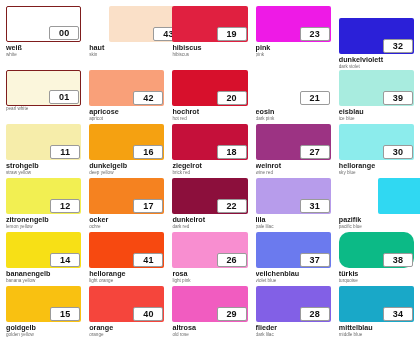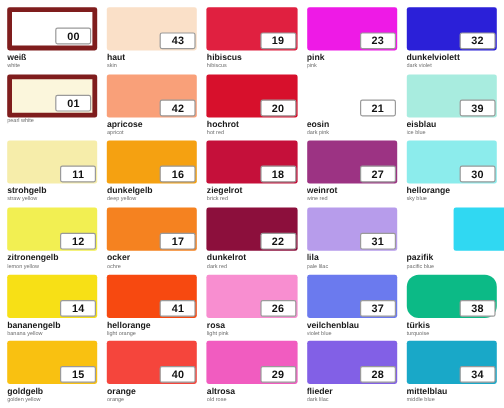--- a/index.html
+++ b/index.html
@@ -35,21 +35,21 @@
     padding: 0 2px;
   }
   .swatch {
     position: relative;
     width: 100%;
     height: 36px;
     border-radius: 2px;
     box-sizing: border-box;
   }
   .swatch.outlined {
-    border: 4px solid #7f1d1d;
+    border: 1px solid #7f1d1d;
   }
   .badge {
     position: absolute;
     right: 1px;
     bottom: 1px;
     min-width: 22px;
     height: 12px;
     line-height: 12px;
     background: #ffffff;
     border: 1px solid #9a9a9a;
@@ -85,42 +85,42 @@
 <div id="chart">
   <div class="grid">
       <div class="cell">
         <div class="swatch outlined" style="background: rgb(255, 255, 255);">
           <div class="badge">00</div>
         </div>
         <div class="name-de">weiß</div>
         <div class="name-en">white</div>
       </div>
       <div class="cell">
-        <div class="swatch" style="background: rgb(250, 224, 200);">
+        <div class="swatch" style="background: rgb(250, 224, 200); margin-left: 20px;">
           <div class="badge">43</div>
         </div>
         <div class="name-de">haut</div>
         <div class="name-en">skin</div>
       </div>
       <div class="cell">
         <div class="swatch" style="background: rgb(224, 32, 64);">
           <div class="badge">19</div>
         </div>
         <div class="name-de">hibiscus</div>
         <div class="name-en">hibiscus</div>
       </div>
       <div class="cell">
         <div class="swatch" style="background: rgb(238, 26, 230);">
           <div class="badge">23</div>
         </div>
         <div class="name-de">pink</div>
         <div class="name-en">pink</div>
       </div>
       <div class="cell">
-        <div class="swatch" style="background: rgb(43, 32, 216);">
+        <div class="swatch" style="background: rgb(43, 32, 216); margin-top: 12px;">
           <div class="badge">32</div>
         </div>
         <div class="name-de">dunkelviolett</div>
         <div class="name-en">dark violet</div>
       </div>
       <div class="cell">
         <div class="swatch outlined" style="background: rgb(251, 246, 220);">
           <div class="badge">01</div>
         </div>
         <div class="name-en">pearl white</div>

